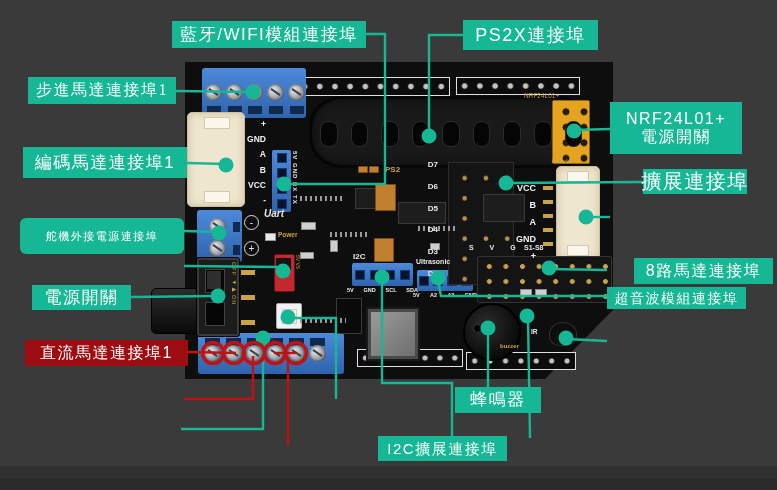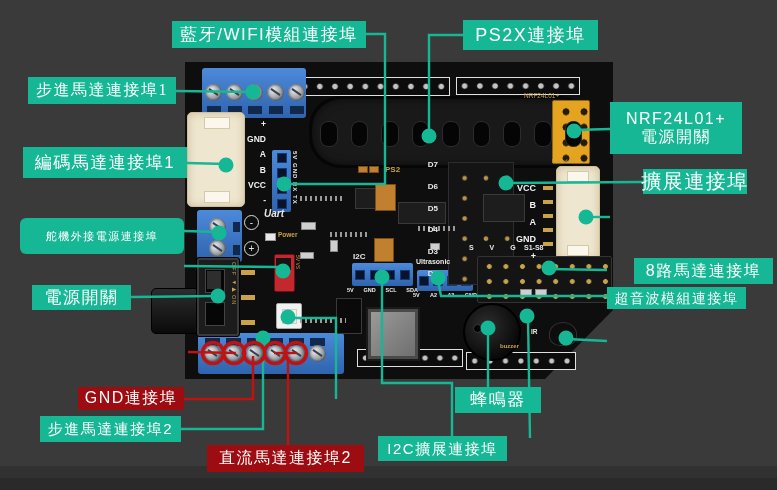--- a/index.html
+++ b/index.html
@@ -333,23 +333,21 @@
       <circle cx="296" cy="353" r="10.5"></circle>
     </g>
   </svg>
 
   <div class="lbl" style="left:172px;top:21px;width:194px;height:27px;font-size:17px;">藍牙/WIFI模組連接埠</div>
   <div class="lbl" style="left:463px;top:20px;width:135px;height:30px;font-size:18px;">PS2X連接埠</div>
   <div class="lbl" style="left:28px;top:77px;width:148px;height:27px;font-size:16px;font-family:Liberation Serif, serif;">步進馬達連接埠1</div>
   <div class="lbl" style="left:23px;top:147px;width:164px;height:31px;font-size:17px;">編碼馬達連接埠1</div>
   <div class="lbl" style="left:20px;top:218px;width:164px;height:36px;font-size:11px;border-radius:6px;">舵機外接電源連接埠</div>
   <div class="lbl" style="left:32px;top:285px;width:99px;height:25px;font-size:17px;">電源開關</div>
-  <div class="lbl red" style="left:78px;top:387px;width:106px;height:23px;font-size:16px;">GND連接埠</div>
-  <div class="lbl" style="left:40px;top:416px;width:141px;height:26px;font-size:15px;">步進馬達連接埠2</div>
-  <div class="lbl red" style="left:207px;top:445px;width:157px;height:27px;font-size:16px;">直流馬達連接埠2</div>
+  <div class="lbl red" style="left:25px;top:340px;width:163px;height:26px;font-size:16px;">直流馬達連接埠1</div>
   <div class="lbl col" style="left:610px;top:102px;width:132px;height:52px;font-size:16px;">
     <span>NRF24L01+</span>
     <span>電源開關</span>
   </div>
   <div class="lbl" style="left:643px;top:169px;width:104px;height:25px;font-size:20px;">擴展連接埠</div>
   <div class="lbl" style="left:634px;top:258px;width:139px;height:26px;font-size:16px;">8路馬達連接埠</div>
   <div class="lbl" style="left:607px;top:287px;width:139px;height:22px;font-size:14px;">超音波模組連接埠</div>
   <div class="lbl" style="left:455px;top:387px;width:86px;height:26px;font-size:17px;">蜂鳴器</div>
   <div class="lbl" style="left:378px;top:436px;width:129px;height:25px;font-size:15px;">I2C擴展連接埠</div>
 

